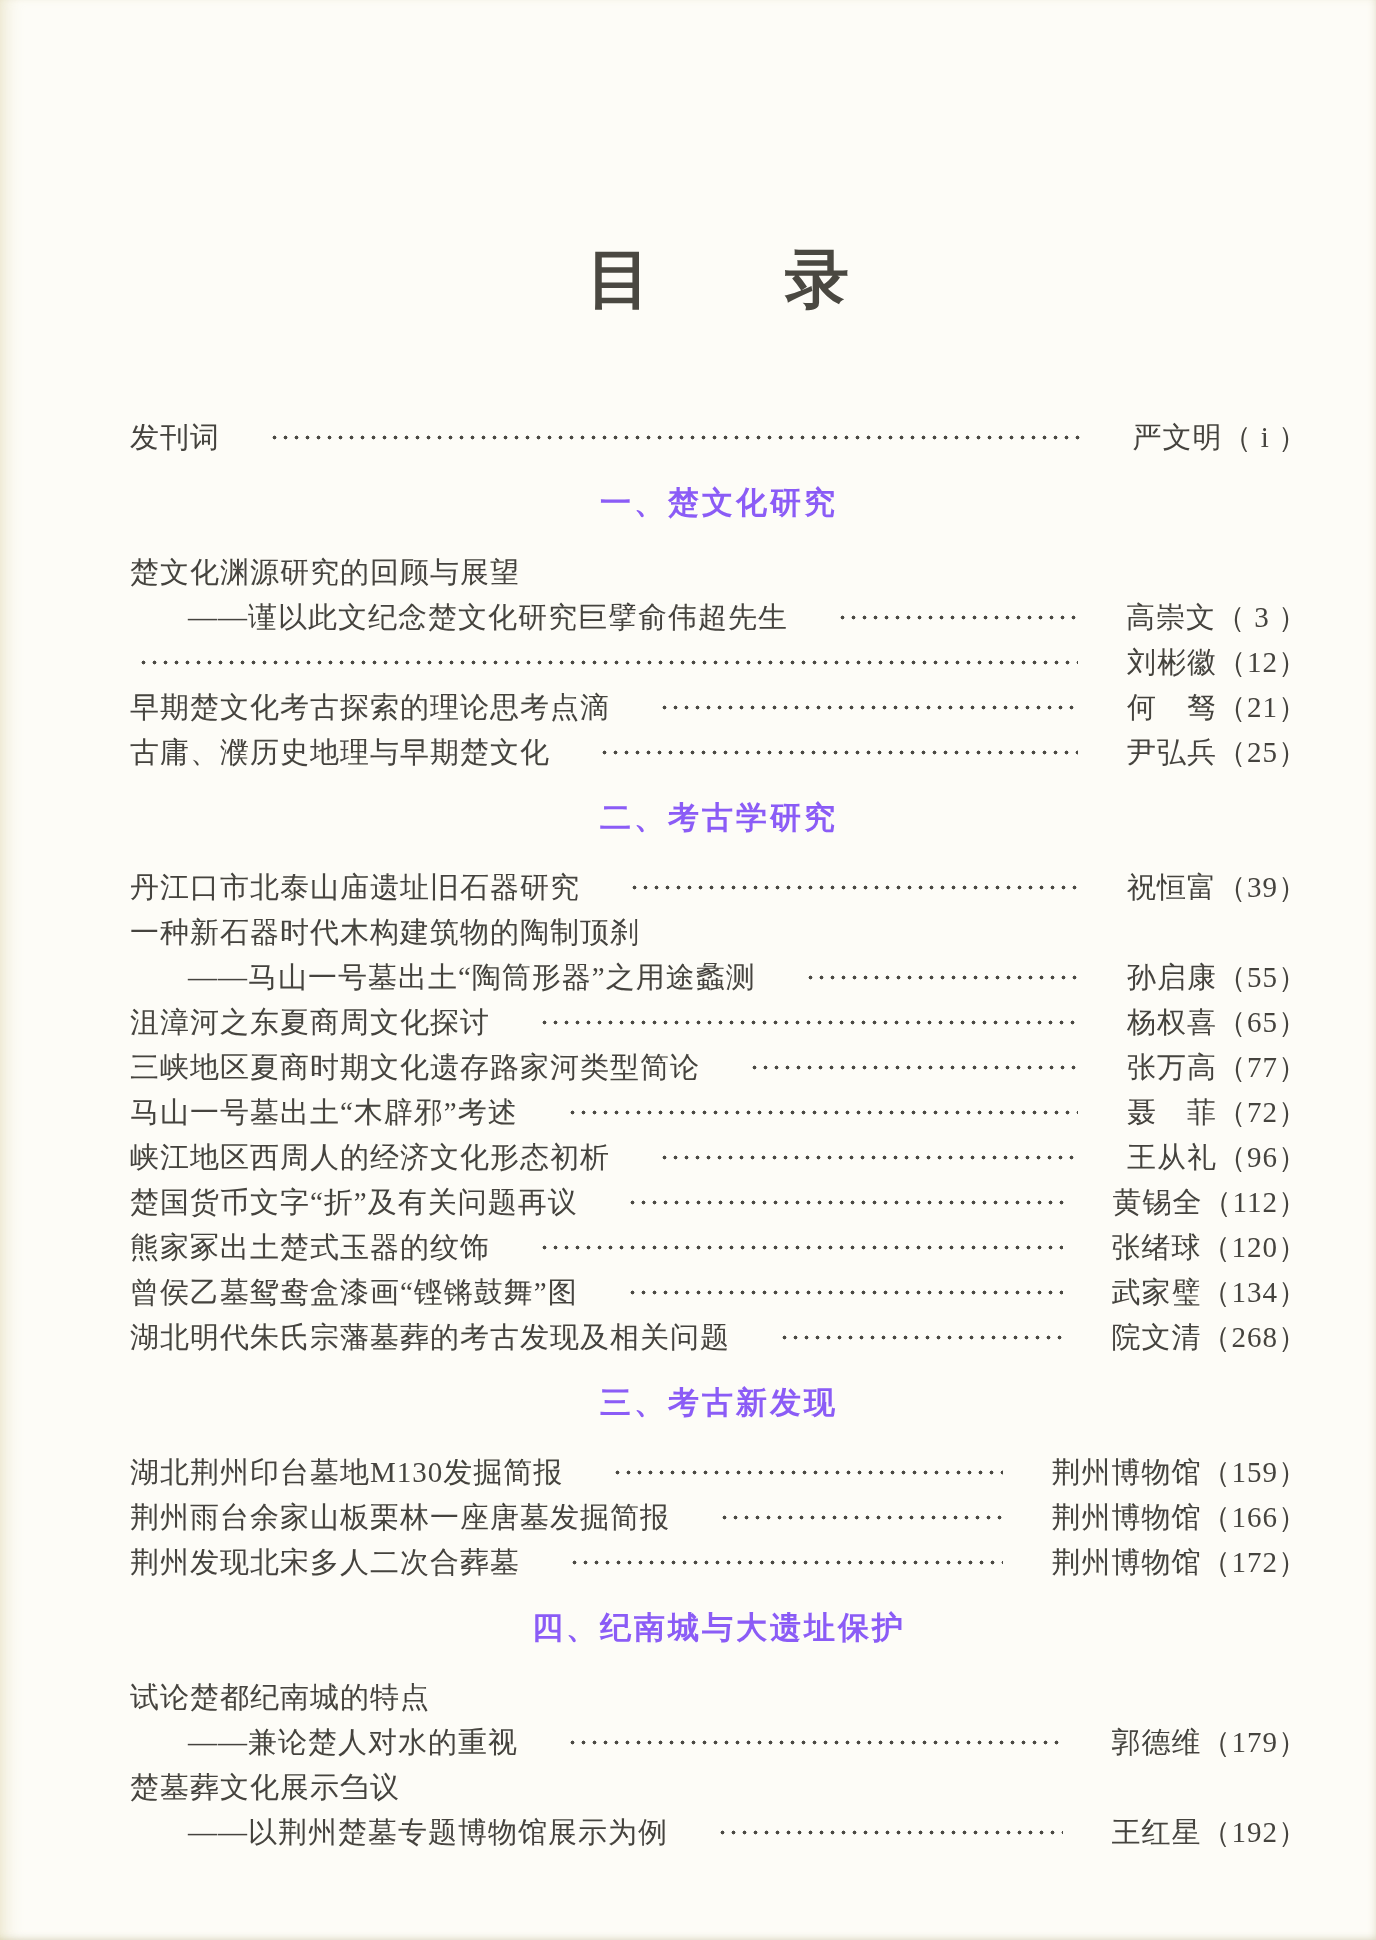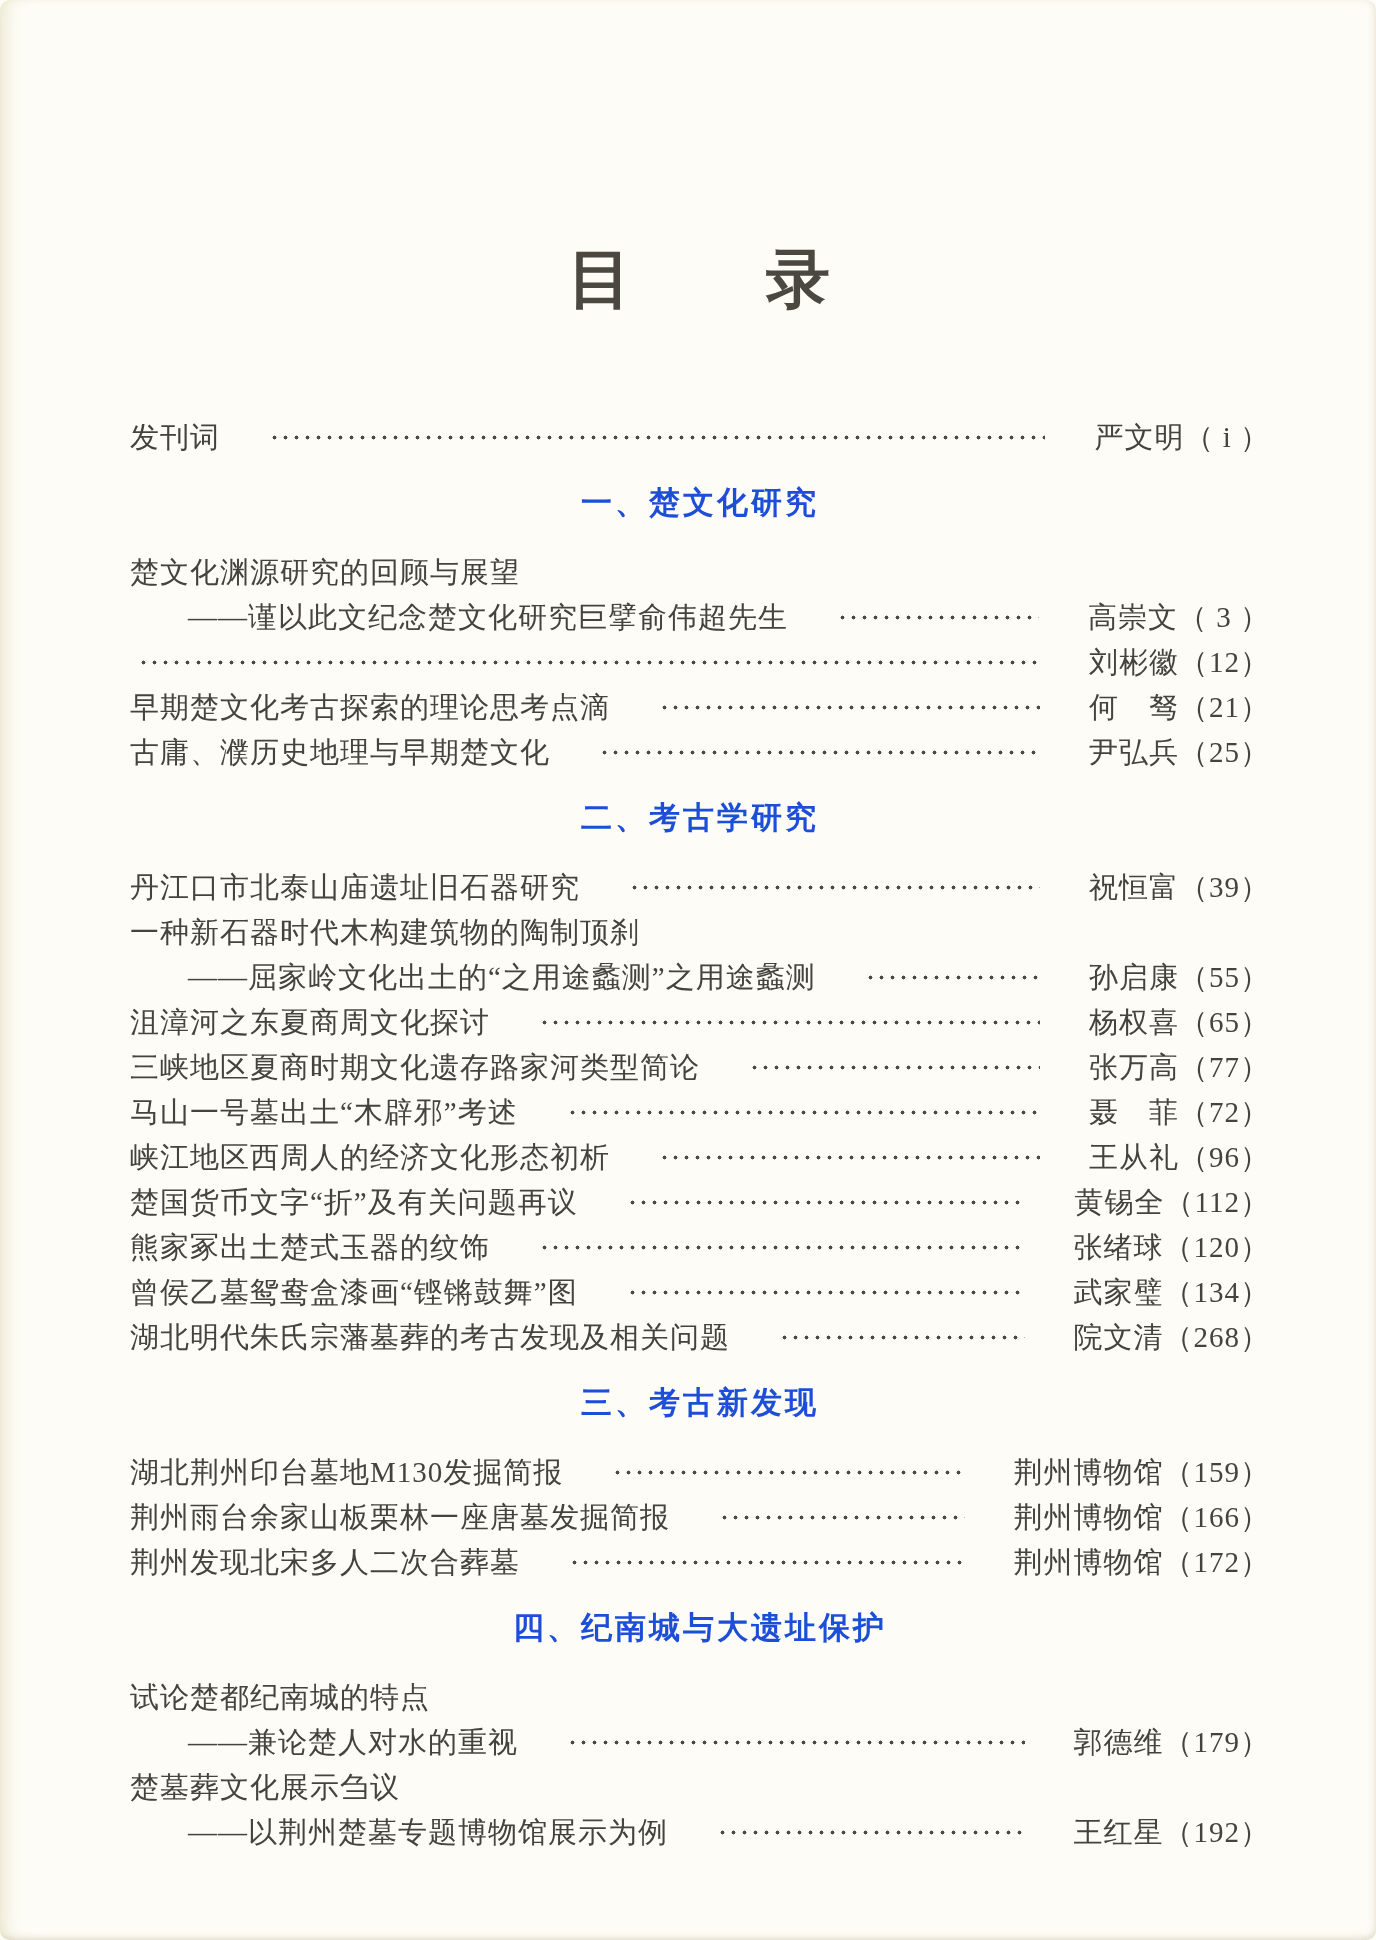--- a/index.html
+++ b/index.html
@@ -7,27 +7,26 @@
     width: 1376px;
     height: 1940px;
     background: #fdfcf7;
     overflow: hidden;
     font-family: "Liberation Serif", "DejaVu Serif", serif;
     color: #45433e;
   }
   .page {
     position: absolute;
     inset: 0;
-    padding: 248px 106px 0 130px;
+    padding: 248px 68px 0 130px;
     box-sizing: border-box;
     box-shadow:
       inset 16px 0 20px -14px rgba(205,192,130,0.45),
       inset -5px 0 8px -5px rgba(205,198,170,0.55),
       inset 0 -7px 9px -7px rgba(190,180,150,0.55);
-    border-radius: 10px;
   }
   .doc-title {
     text-align: center;
     font-size: 64px;
     line-height: 64px;
     font-weight: 600;
     letter-spacing: 2px;
     color: #4a4841;
     white-space: pre;
     margin: 0 0 103px 0;
@@ -58,21 +57,21 @@
   }
   .heading {
     height: 46px;
     line-height: 46px;
     margin: 20px 0 24px 0;
     text-align: center;
     font-family: "Liberation Sans", "DejaVu Sans", sans-serif;
     font-weight: bold;
     font-size: 31px;
     letter-spacing: 3px;
-    color: #1d4ed8;
+    color: #8b5cf6;
   }
 </style>
 </head>
 <body>
 
 <div class="page">
 
   <h1 class="doc-title">目　　录</h1>
 
   <div class="row">
@@ -116,21 +115,21 @@
     <span class="title">丹江口市北泰山庙遗址旧石器研究</span>
     <span class="dots"></span>
     <span class="ref">祝恒富（39）</span>
   </div>
 
   <div class="row">
     <span class="title">一种新石器时代木构建筑物的陶制顶刹</span>
   </div>
 
   <div class="row indent">
-    <span class="title">——屈家岭文化出土的“之用途蠡测”之用途蠡测</span>
+    <span class="title">——马山一号墓出土“陶筒形器”之用途蠡测</span>
     <span class="dots"></span>
     <span class="ref">孙启康（55）</span>
   </div>
 
   <div class="row">
     <span class="title">沮漳河之东夏商周文化探讨</span>
     <span class="dots"></span>
     <span class="ref">杨权喜（65）</span>
   </div>
 

